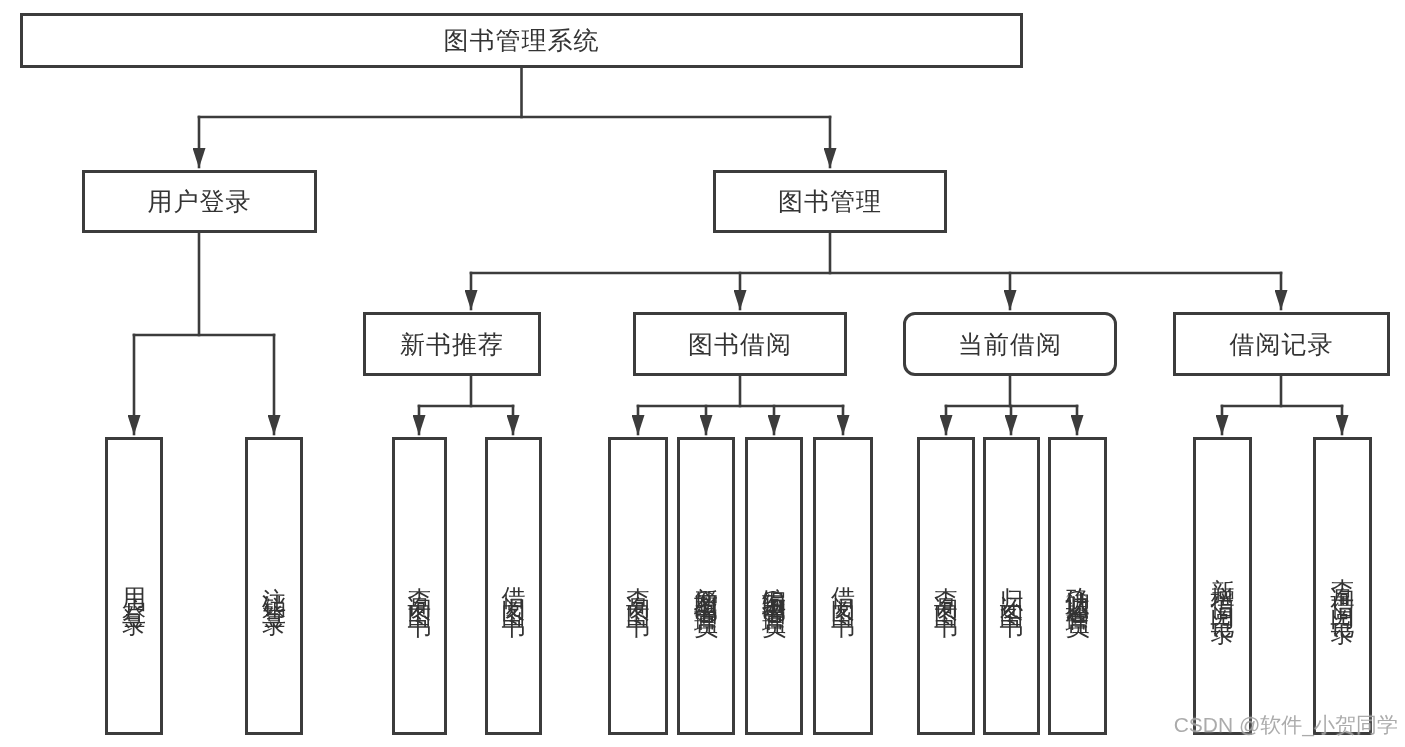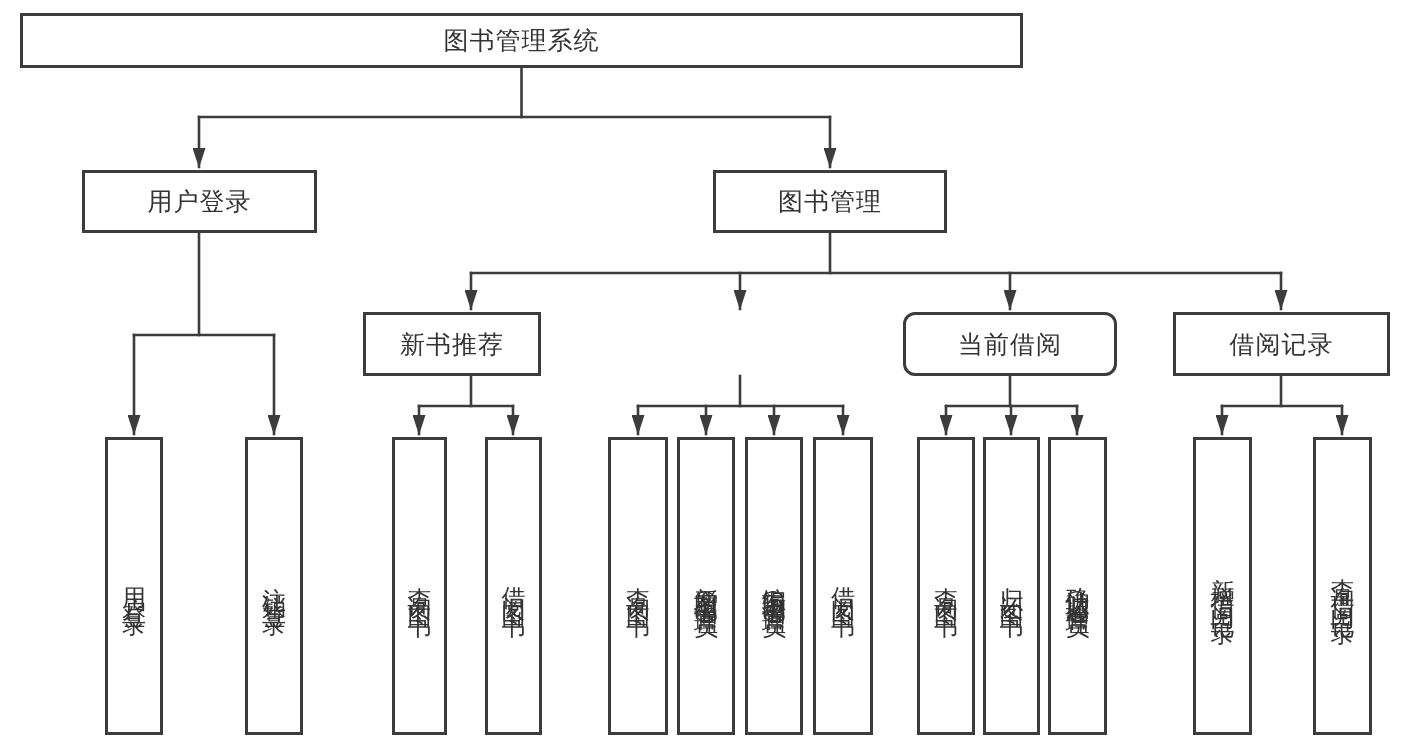--- a/index.html
+++ b/index.html
@@ -144,20 +144,23 @@
   <div class="box" style="left:82px;top:170px;width:235px;height:63px;">
     <span class="hlabel">用户登录</span>
   </div>
   <div class="box" style="left:713px;top:170px;width:234px;height:63px;align-items:center;">
     <span class="hlabel">图书管理</span>
   </div>
 
   <div class="box" style="left:363px;top:312px;width:178px;height:64px;">
     <span class="hlabel">新书推荐</span>
   </div>
+  <div class="box" style="left:633px;top:312px;width:214px;height:64px;">
+    <span class="hlabel">图书借阅</span>
+  </div>
   <div class="box" style="left:903px;top:312px;width:214px;height:64px;border-radius:12px;">
     <span class="hlabel">当前借阅</span>
   </div>
   <div class="box" style="left:1173px;top:312px;width:217px;height:64px;">
     <span class="hlabel">借阅记录</span>
   </div>
 
   <div class="box" style="left:105px;top:437px;width:58px;height:298px;">
     <span class="vlabel">用户登录</span>
   </div>
@@ -195,14 +198,15 @@
     <span class="vlabel tight">确认归还（管理员）</span>
   </div>
 
   <div class="box" style="left:1193px;top:437px;width:59px;height:298px;">
     <span class="vlabel">新增借阅记录</span>
   </div>
   <div class="box" style="left:1313px;top:437px;width:59px;height:298px;">
     <span class="vlabel">查询借阅记录</span>
   </div>
 
+  <div class="watermark">CSDN @软件_小贺同学</div>
 
 </div>
 
 </body></html>

